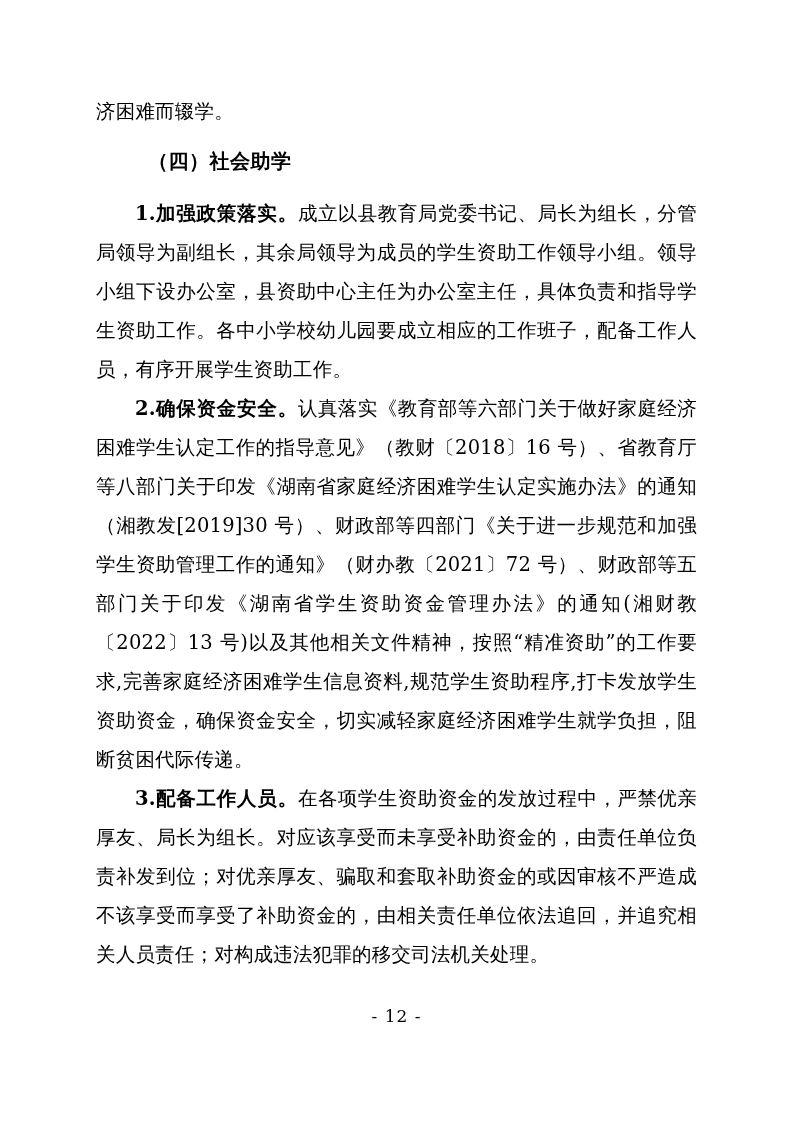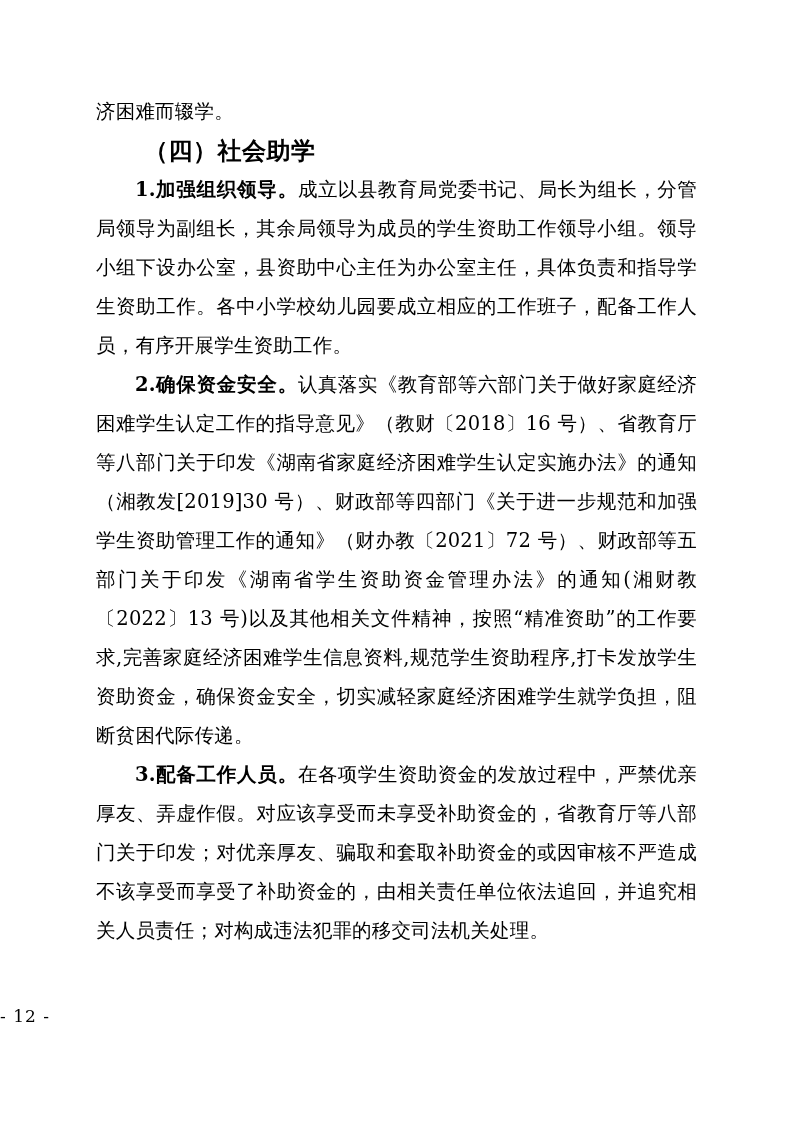--- a/index.html
+++ b/index.html
@@ -33,62 +33,62 @@
     letter-spacing: 0.2px;
   }
   .para {
     margin: 0;
     text-indent: 2em;
   }
   .para.noindent {
     text-indent: 0;
   }
   .heading {
-    margin: 0;
+    margin: 12px;
     text-indent: 2em;
     font-weight: bold;
-    font-family: Liberation Sans, sans-serif;
-    font-size: 24px;
+    font-family: Liberation Mono, monospace;
+    font-size: 20px;
     line-height: 39px;
     letter-spacing: 0.5px;
   }
   .lead {
     font-weight: bold;
     font-family: "DejaVu Sans", "Liberation Sans", sans-serif;
     letter-spacing: 0.5px;
   }
   .num {
     font-weight: bold;
     font-family: "DejaVu Serif", "Liberation Serif", serif;
   }
   .footer {
     position: absolute;
     left: 0;
     right: 0;
     bottom: 96px;
-    text-align: left;
+    text-align: center;
     font-size: 17px;
     font-family: "DejaVu Serif", "Liberation Serif", serif;
     letter-spacing: 1px;
   }
 </style>
 </head>
 <body>
 
 <div class="page">
   <div class="doc-body">
 
     <p class="para noindent">济困难而辍学。</p>
 
     <p class="heading">（四）社会助学</p>
 
 
 
-    <p class="para"><span class="num">1.</span><span class="lead">加强组织领导。</span><span>成立以县教育局党委书记、局长为组长，分管局领导为副组长，其余局领导为成员的学生资助工作领导小组。领导小组下设办公室，县资助中心主任为办公室主任，具体负责和指导学生资助工作。各中小学校幼儿园要成立相应的工作班子，配备工作人员，有序开展学生资助工作。</span></p>
+    <p class="para"><span class="num">1.</span><span class="lead">加强政策落实。</span><span>成立以县教育局党委书记、局长为组长，分管局领导为副组长，其余局领导为成员的学生资助工作领导小组。领导小组下设办公室，县资助中心主任为办公室主任，具体负责和指导学生资助工作。各中小学校幼儿园要成立相应的工作班子，配备工作人员，有序开展学生资助工作。</span></p>
 
     <p class="para"><span class="num">2.</span><span class="lead">确保资金安全。</span><span>认真落实《教育部等六部门关于做好家庭经济困难学生认定工作的指导意见》（教财〔2018〕16 号）、省教育厅等八部门关于印发《湖南省家庭经济困难学生认定实施办法》的通知（湘教发[2019]30 号）、财政部等四部门《关于进一步规范和加强学生资助管理工作的通知》（财办教〔2021〕72 号）、财政部等五部门关于印发《湖南省学生资助资金管理办法》的通知(湘财教〔2022〕13 号)以及其他相关文件精神，按照“精准资助”的工作要求,完善家庭经济困难学生信息资料,规范学生资助程序,打卡发放学生资助资金，确保资金安全，切实减轻家庭经济困难学生就学负担，阻断贫困代际传递。</span></p>
 
-    <p class="para"><span class="num">3.</span><span class="lead">配备工作人员。</span><span>在各项学生资助资金的发放过程中，严禁优亲厚友、弄虚作假。对应该享受而未享受补助资金的，省教育厅等八部门关于印发；对优亲厚友、骗取和套取补助资金的或因审核不严造成不该享受而享受了补助资金的，由相关责任单位依法追回，并追究相关人员责任；对构成违法犯罪的移交司法机关处理。</span></p>
+    <p class="para"><span class="num">3.</span><span class="lead">配备工作人员。</span><span>在各项学生资助资金的发放过程中，严禁优亲厚友、局长为组长。对应该享受而未享受补助资金的，由责任单位负责补发到位；对优亲厚友、骗取和套取补助资金的或因审核不严造成不该享受而享受了补助资金的，由相关责任单位依法追回，并追究相关人员责任；对构成违法犯罪的移交司法机关处理。</span></p>
 
   </div>
 
   <div class="footer">- 12 -</div>
 </div>
 
 </body></html>

